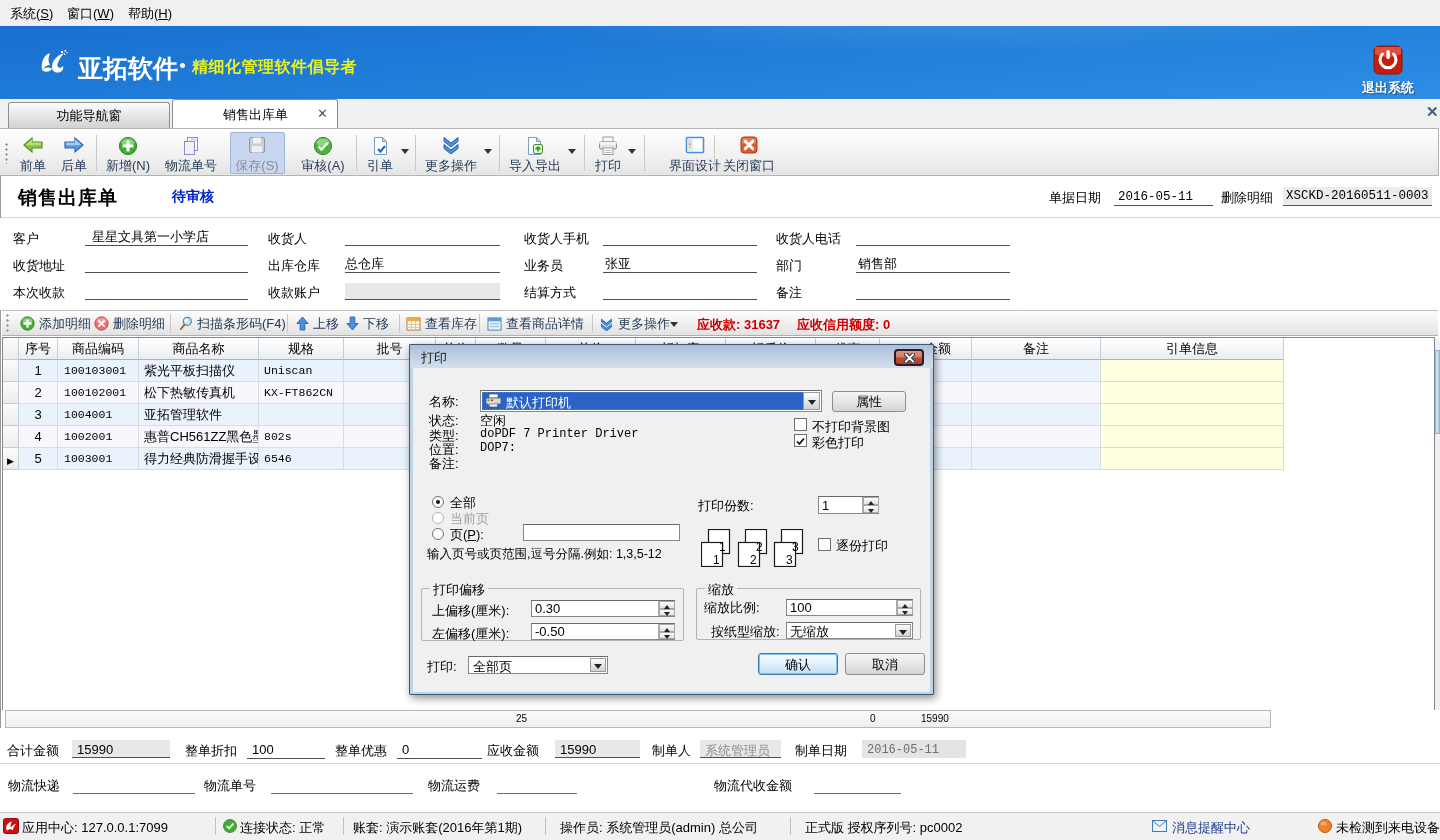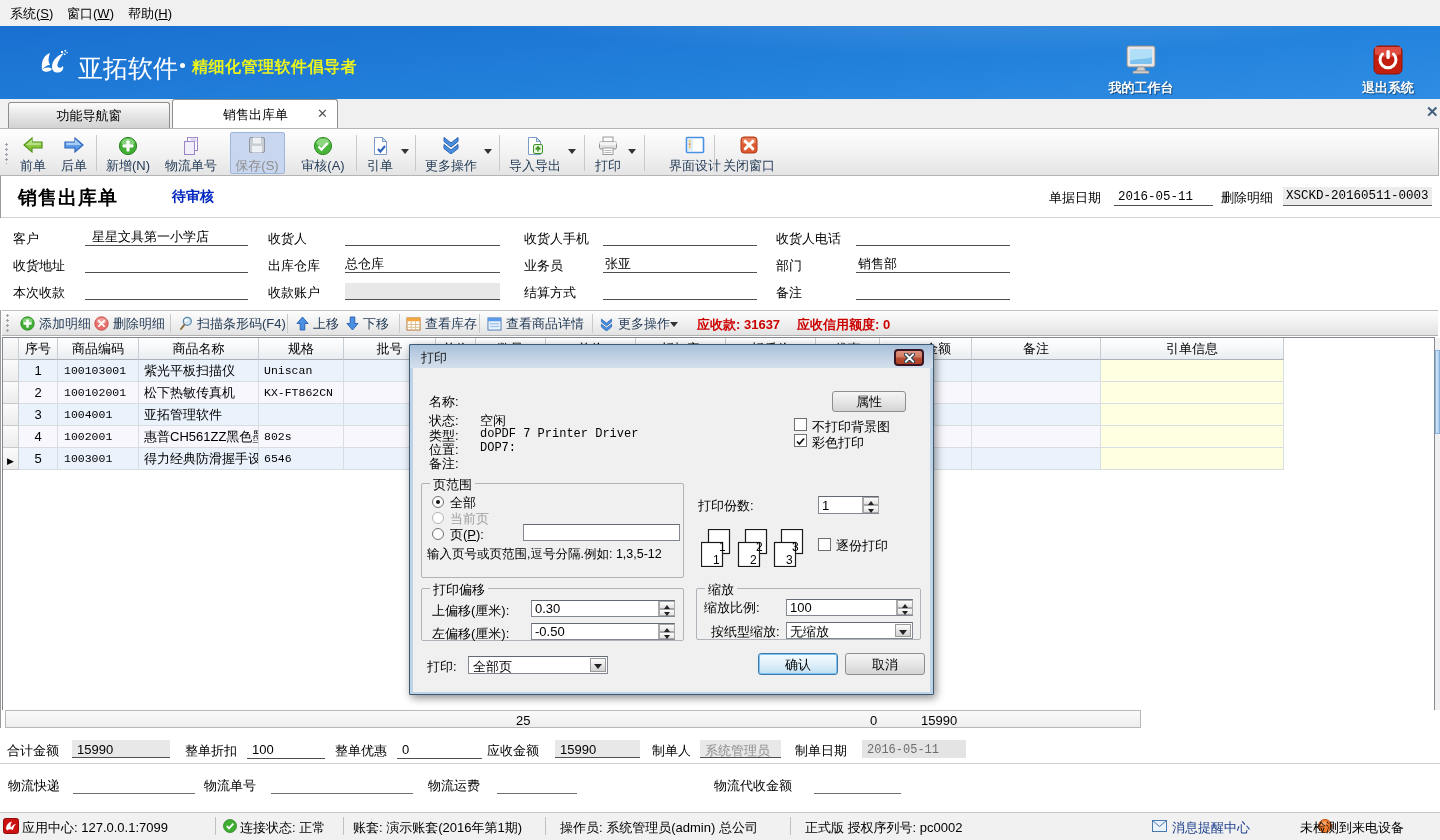--- a/index.html
+++ b/index.html
@@ -6,21 +6,21 @@
 body{font-family:"Liberation Sans",sans-serif;font-size:13px;color:#000;background:#fff;position:relative}
 .abs{position:absolute}
 .mono{font-family:"Liberation Mono",monospace}
 
 #menubar{left:0;top:0;width:1440px;height:26px;background:#f0f0f0;font-size:13px}
 #menubar span{position:absolute;top:5px}
 #menubar u{text-decoration:underline}
 
 #bluebar{left:0;top:26px;width:1440px;height:73px;background:linear-gradient(175deg,#1a6fd0 0%,#2180da 55%,#2f8de4 100%);overflow:hidden}
 #bluebar .shine{position:absolute;left:420px;top:-30px;width:900px;height:60px;background:radial-gradient(ellipse at 60% 0%,rgba(255,255,255,.18),rgba(255,255,255,0) 70%)}
-.brand{position:absolute;left:78px;top:26px;color:#fff;font-size:25px;font-weight:normal}
+.brand{position:absolute;left:78px;top:26px;color:#fff;font-size:25px;font-weight:bold}
 .slogan2{position:absolute;left:192px;top:31px;color:#e9f21c;font-size:16px;font-weight:bold;letter-spacing:0.5px}
 .hbtn{position:absolute;top:19px;width:110px;text-align:center;color:#fff;font-size:13px;font-weight:bold;text-shadow:1px 1px 1px rgba(0,0,0,.45)}
 .hbtn svg{display:block;margin:0 auto 4px auto}
 
 #tabstrip{left:0;top:99px;width:1440px;height:29px;background:#f0f0f0}
 .tab1{position:absolute;left:8px;top:3px;width:162px;height:26px;background:linear-gradient(#fdfdfd,#e8e8e8 45%,#d2d2d2);border:1px solid #8e8e8e;border-bottom:none;border-radius:3px 3px 0 0;text-align:center;line-height:25px;font-size:13px}
 .tab2{position:absolute;left:172px;top:0px;width:166px;height:29px;background:#fff;border:1px solid #8e8e8e;border-bottom:none;border-radius:3px 3px 0 0;font-size:13px}
 .tab2 .cap{position:absolute;left:50px;top:6px}
 .tab2 .x{position:absolute;left:144px;top:6px;color:#555;font-size:13px}
 #tabstrip .farx{position:absolute;left:1426px;top:4px;color:#44607e;font-size:15px;font-weight:bold}
@@ -58,21 +58,21 @@
 .row .td.rowsel{background:linear-gradient(#fbfbfb,#ececec)}
 .row .td.yc{background:#ffffe1}
 .c0{left:0;width:16px}.c1{left:16px;width:39px;text-align:center}.c2{left:55px;width:81px;padding-left:6px}
 .c3{left:136px;width:120px;padding-left:5px}.c4{left:256px;width:85px;padding-left:5px}
 .c5{left:341px;width:92px}.c6{left:433px;width:40px}.c7{left:473px;width:70px}.c8{left:543px;width:90px}
 .c9{left:633px;width:90px}.c10{left:723px;width:90px}.c11{left:813px;width:64px}.c12{left:879px;width:90px}
 .c13{left:969px;width:129px}.c14{left:1098px;width:183px}
 .td{position:absolute;top:0}
 .mono.td,.td.mono{font-size:11.5px}
 
-#sumrow{left:5px;top:710px;width:1136px;height:18px;background:linear-gradient(#fafafa,#eeeeee);border:1px solid #b8b8b8;font-size:13px}
+#sumrow{left:5px;top:710px;width:1266px;height:18px;background:linear-gradient(#fafafa,#eeeeee);border:1px solid #b8b8b8;font-size:10px}
 .ftlabel{position:absolute;font-size:13px;color:#000;white-space:nowrap}
 
 #statusbar{left:0;top:812px;width:1440px;height:28px;background:#f1f1f1;border-top:1px solid #c8c8c8;font-size:13px}
 #statusbar .it{position:absolute;top:6px;white-space:nowrap}
 #statusbar .sep{position:absolute;top:4px;width:1px;height:18px;background:#c0c0c0}
 
 #dlg{left:409px;top:344px;width:525px;height:351px;border:1px solid #3d5a74;background:#bfd3e6;box-shadow:2px 3px 8px rgba(0,0,0,.45);border-radius:1px}
 #dlgtitle{position:absolute;left:0;top:0;width:100%;height:23px;background:linear-gradient(#a8c0da,#c2d2e4 55%,#d4dfec);font-size:13px;color:#1a1a1a}
 #dlgbody{position:absolute;left:3px;top:23px;width:517px;height:324px;background:#f0f0f0}
 .grp{position:absolute;border:1px solid #aeb4ba;border-radius:2px}
@@ -103,28 +103,20 @@
     <path d="M23 3 C15 6 11 11 11 17 C11 21 14 23 17.5 22.5 C21 22 23 19 22 16 C20.5 18 18 18.3 16.8 16.8 C15.5 15 17.5 10 23 3 Z" fill="#fff"></path>
     <path d="M1 20 C4 17 8 17 11 19 C9 22 4 23 1 20 Z" fill="#fff"></path>
     <rect x="20" y="1" width="2" height="2" fill="#fff"></rect>
       <rect x="23.5" y="0" width="1.6" height="1.6" fill="#fff"></rect>
       <rect x="23" y="3.5" width="1.4" height="1.4" fill="#fff"></rect>
       <rect x="25.4" y="2" width="1.2" height="1.2" fill="#fff"></rect>
   </svg>
   <div class="brand">亚拓软件</div>
   <div class="abs" style="left:180px;top:37px;width:5px;height:5px;border-radius:50%;background:#fff"></div>
   <div class="slogan2">精细化管理软件倡导者</div>
-  <div class="hbtn" style="left:1086px">
-    <svg width="34" height="30" viewBox="0 0 34 30">
-      <rect x="3" y="1" width="28" height="21" rx="2" fill="#e8e8e8" stroke="#8a8a8a"></rect>
-      <rect x="6" y="4" width="22" height="15" rx="1" fill="#7ec3ef"></rect>
-      <path d="M6 4 h22 v8 c-8 3 -15 1 -22 4 Z" fill="#b8e2f8" opacity=".9"></path>
-      <path d="M14 22 l6 0 l2 4 l-10 0 Z" fill="#cfcfcf" stroke="#8a8a8a" stroke-width=".6"></path>
-      <rect x="9" y="26" width="16" height="2.5" fill="#cfcfcf" stroke="#8a8a8a" stroke-width=".6"></rect>
-    </svg>我的工作台</div>
   <div class="hbtn" style="left:1333px">
     <svg width="30" height="30" viewBox="0 0 30 30">
       <rect x="1" y="1" width="28" height="28" rx="5" fill="#c21f0e"></rect>
       <rect x="1" y="1" width="28" height="28" rx="5" fill="none" stroke="#8f1505"></rect>
       <path d="M2 2 h26 v7 c-9 4 -17 4 -26 0 Z" fill="#e2574a" opacity=".85"></path>
       <path d="M9.5 9 a8 8 0 1 0 11 0" fill="none" stroke="#fff" stroke-width="3" stroke-linecap="round"></path>
       <rect x="13.4" y="5" width="3.4" height="9" rx="1.6" fill="#fff"></rect>
     </svg>退出系统</div>
 </div>
 <div class="abs" id="tabstrip">
@@ -493,38 +485,50 @@
       <span style="position:absolute;left:11px;top:4px">打印</span>
     <div style="position:absolute;left:484px;top:4px;width:30px;height:17px;background:linear-gradient(#e0937f 0%,#cf7a62 48%,#b74c30 52%,#b04326 100%);border:2px solid #391523;border-radius:4px;box-sizing:border-box;text-align:center">
       <svg width="11" height="10" viewBox="0 0 12 11" style="margin-top:1px">
           <path d="M2 1.5 L10 9.5 M10 1.5 L2 9.5" stroke="#2e4257" stroke-width="4.6" stroke-linecap="round"></path>
           <path d="M2 1.5 L10 9.5 M10 1.5 L2 9.5" stroke="#fff" stroke-width="2.2" stroke-linecap="round"></path>
         </svg>
     </div>
   </div>
   <div id="dlgbody">
     <span class="dl" style="left:16px;top:25px">名称:</span>
+    <div class="sunk" style="left:67px;top:22px;width:342px;height:22px">
+      <div style="position:absolute;left:1px;top:1px;width:322px;height:18px;background:#2a63c4;outline:1px dotted #c8641e;outline-offset:-1px">
+        <svg style="position:absolute;left:3px;top:1px" width="17" height="15" viewBox="0 0 17 15">
+            <rect x="4" y="1" width="9" height="4" fill="#fff" stroke="#555" stroke-width=".7"></rect>
+            <path d="M1 5 h15 v6 h-4 l-1 3 h-7 l-1-3 h-2 z" fill="#d8d8d8" stroke="#555" stroke-width=".7"></path>
+            <rect x="2.5" y="6.5" width="2" height="1.5" fill="#2db82d"></rect>
+            <rect x="6" y="6.5" width="2" height="1.5" fill="#d22"></rect>
+            <path d="M4 11 h9 l-1 3 h-7 z" fill="#efefef" stroke="#555" stroke-width=".6"></path>
+          </svg>
+        <span style="position:absolute;left:24px;top:2px;color:#fff;font-size:13px">默认打印机</span>
+      </div>
+      <div style="position:absolute;right:1px;top:1px;width:17px;height:18px;background:linear-gradient(#fdfdfd,#e6e6e6 50%,#d2d2d2);border:1px solid #9a9a9a">
+        <div style="position:absolute;left:4px;top:7px;width:0;height:0;border-left:4px solid transparent;border-right:4px solid transparent;border-top:5px solid #222"></div>
+      </div>
+    </div>
     <div class="btn7" style="left:419px;top:23px;width:74px;height:21px;line-height:20px">属性</div>
     <span class="dl" style="left:16px;top:44px">状态:</span>
       <span class="dl" style="left:67px;top:44px">空闲</span>
     <span class="dl" style="left:16px;top:59px">类型:</span>
       <span class="dl mono" style="left:67px;top:59px;font-size:12px">doPDF 7 Printer Driver</span>
     <span class="dl" style="left:16px;top:73px">位置:</span>
       <span class="dl mono" style="left:67px;top:73px;font-size:12px">DOP7:</span>
     <span class="dl" style="left:16px;top:87px">备注:</span>
     <div class="cb" style="left:381px;top:50px"></div>
       <span class="dl" style="left:399px;top:50px">不打印背景图</span>
     <div class="cb" style="left:381px;top:66px"><svg width="11" height="11" viewBox="0 0 11 11">
           <path d="M2 5.5 L4.4 8 L9 2.5" fill="none" stroke="#111" stroke-width="1.8"></path>
         </svg></div>
       <span class="dl" style="left:399px;top:66px">彩色打印</span>
 
-    <div class="grp" style="left:8px;top:115px;width:263px;height:95px">
-        <span class="cap">页范围</span>
-      </div>
     <div class="rad" style="left:19px;top:128px">
         <div style="position:absolute;left:3px;top:3px;width:4px;height:4px;border-radius:50%;background:#111"></div>
       </div>
     <span class="dl" style="left:37px;top:126px">全部</span>
     <div class="rad" style="left:19px;top:144px;border-color:#b4b4b4"></div>
     <span class="dl" style="left:37px;top:142px;color:#a0a0a0">当前页</span>
     <div class="rad" style="left:19px;top:160px"></div>
     <span class="dl" style="left:37px;top:158px">页(<u>P</u>):</span>
     <div class="sunk" style="left:110px;top:156px;width:157px;height:17px"></div>
     <span class="dl" style="left:14px;top:178px;font-size:12.5px">输入页号或页范围,逗号分隔.例如: 1,3,5-12</span>
@@ -645,14 +649,14 @@
   <span class="it" style="left:805px">正式版  授权序列号: pc0002</span>
   <svg class="abs" style="left:1152px;top:7px" width="15" height="12" viewBox="0 0 15 12">
       <rect x="0.5" y="0.5" width="14" height="11" fill="#eaf2fb" stroke="#4a78b0"></rect>
       <path d="M0.5 0.5 L7.5 6.5 L14.5 0.5" fill="none" stroke="#4a78b0"></path>
     </svg>
   <span class="it" style="left:1172px;color:#1a3c8c">消息提醒中心</span>
   <svg class="abs" style="left:1318px;top:6px" width="14" height="14" viewBox="0 0 14 14">
       <circle cx="7" cy="7" r="6.5" fill="#f08030" stroke="#c05010"></circle>
       <ellipse cx="5.5" cy="4.5" rx="3" ry="2" fill="#f8b080" opacity=".8"></ellipse>
     </svg>
-  <span class="it" style="left:1300px">未检测到来电设备</span>
+  <span class="it" style="left:1336px">未检测到来电设备</span>
 </div>
 
 </body></html>

